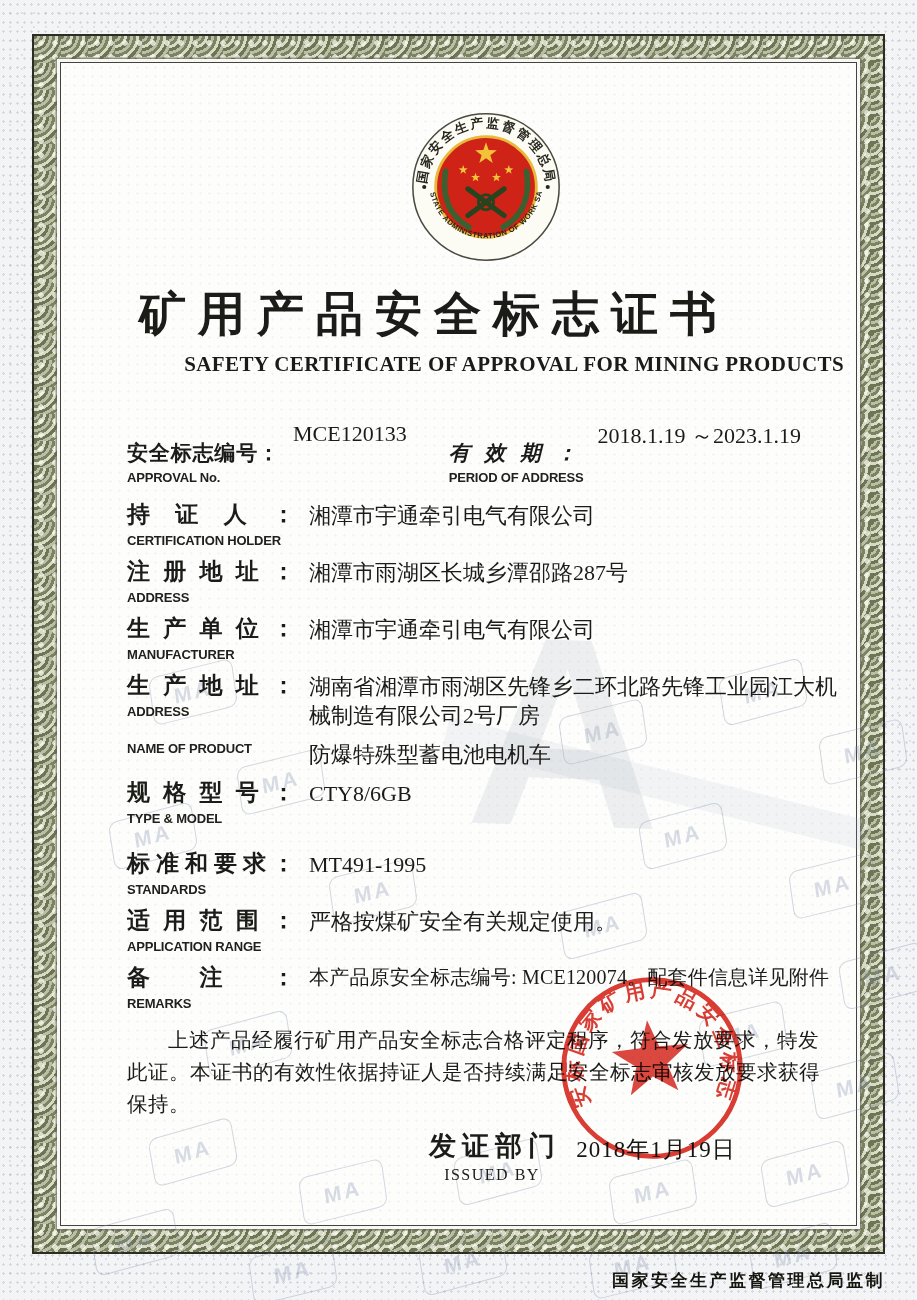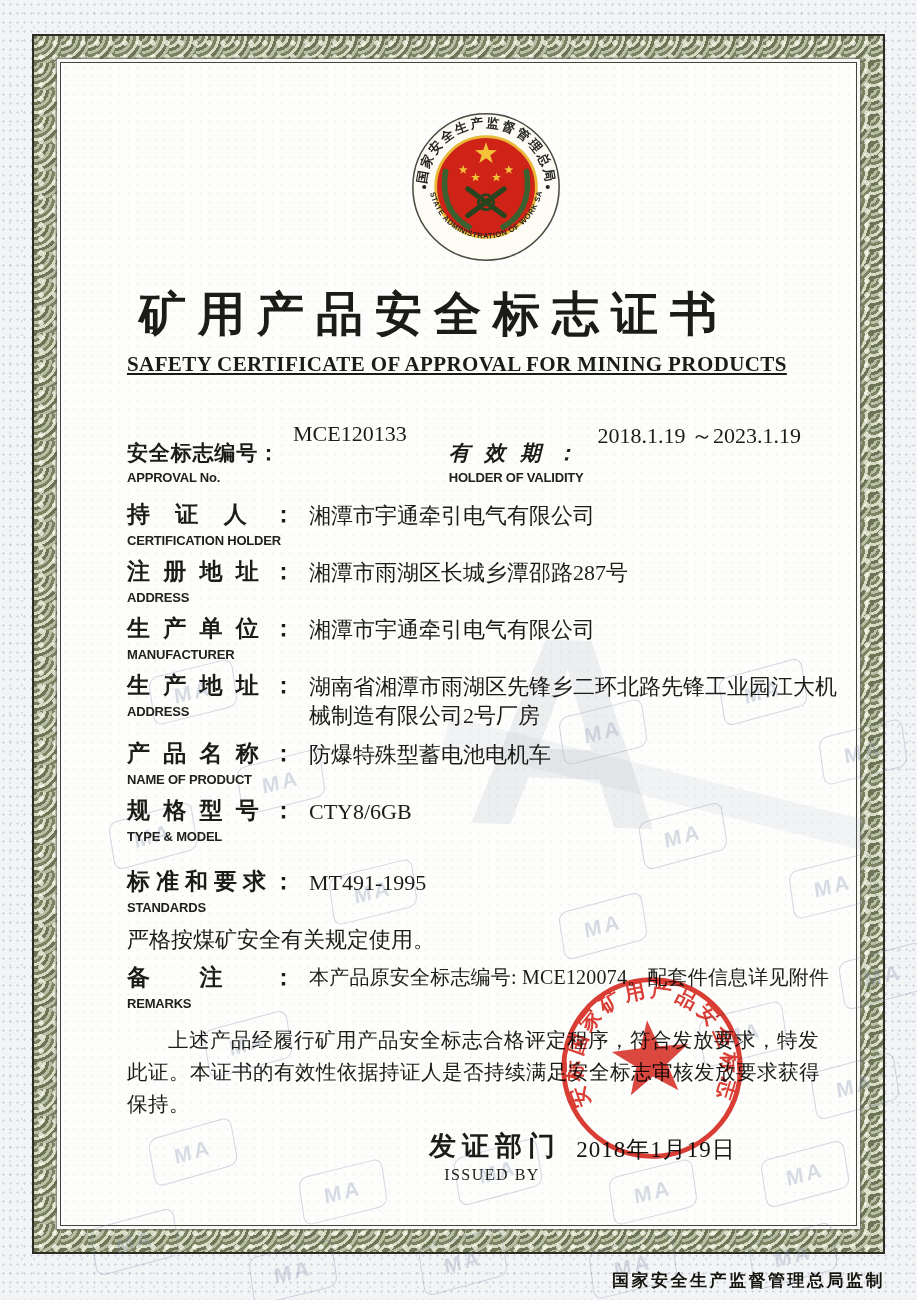--- a/index.html
+++ b/index.html
@@ -24,21 +24,21 @@
     border:1.5px solid #44443a;
     box-shadow:0 0 0 3px rgba(255,255,255,.95), 0 0 0 4.5px rgba(95,95,82,.6);
     background-color:#fdfdfc;
     background-image:radial-gradient(rgba(175,180,190,.12) 1px, transparent 1.2px);
     background-size:9px 9px;
     padding:0 12px 0 66px; box-sizing:border-box; overflow:hidden;}
   
   .emblem{margin:48px auto 0; width:152px; height:152px; display:block; position:relative; z-index:2;}
   
   .title-zh{margin-top:20px; font-weight:900; font-size:47px; letter-spacing:12px; text-indent:12px; position:relative; z-index:2;}
-  .title-en{margin-top:6px; text-align:left; font-weight:700; font-size:21px; letter-spacing:.4px; position:relative; z-index:2;text-decoration:underline;}
+  .title-en{margin-top:6px; text-align:right; font-weight:700; font-size:21px; letter-spacing:.4px; position:relative; z-index:2;}
   
   .meta{display:flex; align-items:flex-start; margin-top:42px; position:relative; z-index:2;}
   .meta-item{display:flex; align-items:flex-start;}
   .meta-item.right{margin-left:42px;}
   .mlabels{display:flex; flex-direction:column;}
   .mzh{font-family:"Liberation Sans", sans-serif; font-weight:700; font-size:21px; display:inline-block; text-align:justify; text-align-last:justify;margin-top:20px;}
   .mzh.w1{width:152px;} .mzh.w2{width:128px;font-style:italic;}
   .men{font-family:"Liberation Sans", sans-serif; font-weight:700; font-size:13px; letter-spacing:-.2px; margin-top:3px; color:#20201c;}
   .mval{font-family:Liberation Serif, serif; font-size:22px; margin-left:14px; padding-top:2px; white-space:nowrap;}
   
@@ -145,21 +145,21 @@
         <div class="meta-item">
           <div class="mlabels">
             <span class="mzh w1">安全标志编号：</span>
             <span class="men">APPROVAL No.</span>
           </div>
           <span class="mval">MCE120133</span>
         </div>
         <div class="meta-item right">
           <div class="mlabels">
             <span class="mzh w2">有效期：</span>
-            <span class="men">HOLDER OF VALIDITY</span>
+            <span class="men">PERIOD OF ADDRESS</span>
           </div>
           <span class="mval">2018.1.19 ～2023.1.19</span>
         </div>
       </div>
 
       <div class="fields">
         <div class="field-row">
           <div class="field-label">
               <span class="flzh">持证人：</span>
               <span class="flen">CERTIFICATION HOLDER</span>
@@ -182,40 +182,43 @@
         </div>
         <div class="field-row">
           <div class="field-label">
               <span class="flzh">生产地址：</span>
               <span class="flen">ADDRESS</span>
             </div>
           <div class="field-value">湖南省湘潭市雨湖区先锋乡二环北路先锋工业园江大机械制造有限公司2号厂房</div>
         </div>
         <div class="field-row">
           <div class="field-label">
-              <span class="flzh">产品名称：</span>
               <span class="flen">NAME OF PRODUCT</span>
             </div>
           <div class="field-value">防爆特殊型蓄电池电机车</div>
         </div>
         <div class="field-row">
           <div class="field-label">
               <span class="flzh">规格型号：</span>
               <span class="flen">TYPE &amp; MODEL</span>
             </div>
           <div class="field-value">CTY8/6GB</div>
         </div>
         <div class="field-row gap-top">
           <div class="field-label">
               <span class="flzh">标准和要求：</span>
               <span class="flen">STANDARDS</span>
             </div>
           <div class="field-value">MT491-1995</div>
         </div>
         <div class="field-row">
+          <div class="field-label">
+              <span class="flzh">适用范围：</span>
+              <span class="flen">APPLICATION RANGE</span>
+            </div>
           <div class="field-value">严格按煤矿安全有关规定使用。</div>
         </div>
         <div class="field-row">
           <div class="field-label">
               <span class="flzh">备注：</span>
               <span class="flen">REMARKS</span>
             </div>
           <div class="field-value small">本产品原安全标志编号: MCE120074。配套件信息详见附件</div>
         </div>
       </div>

